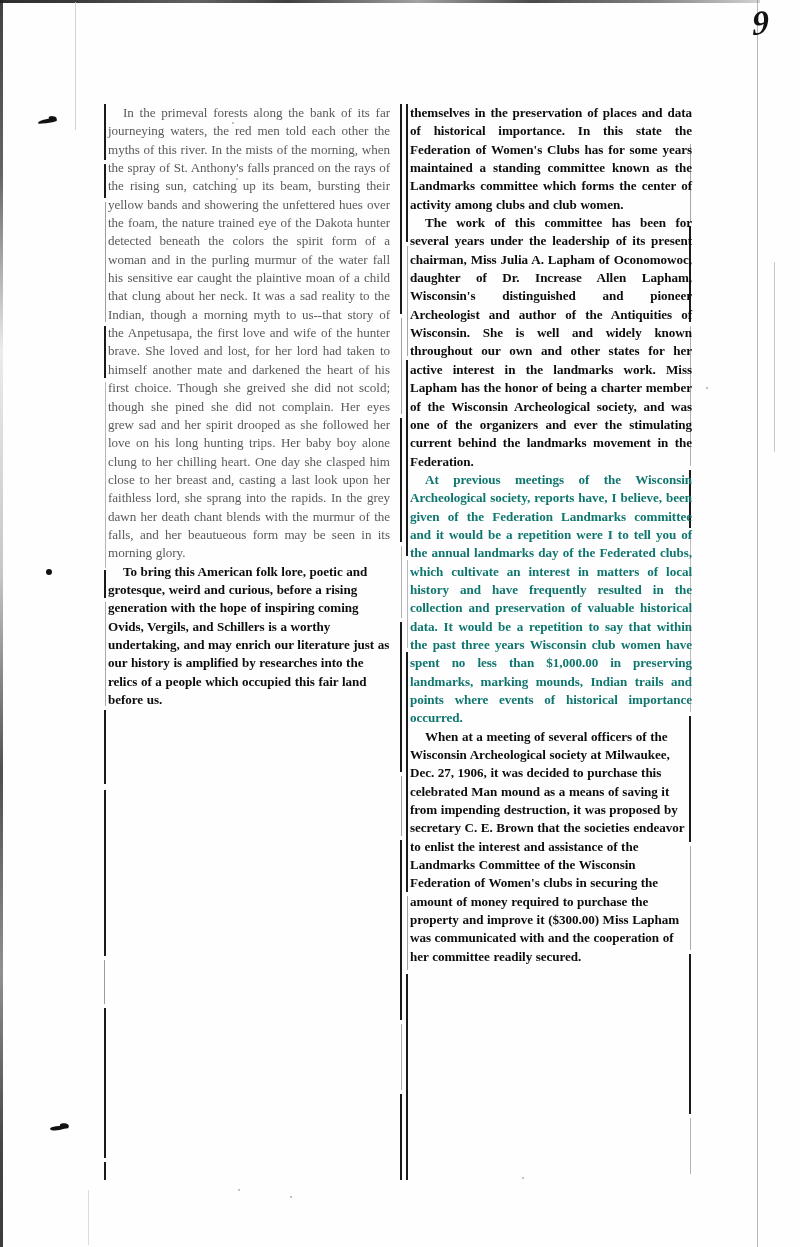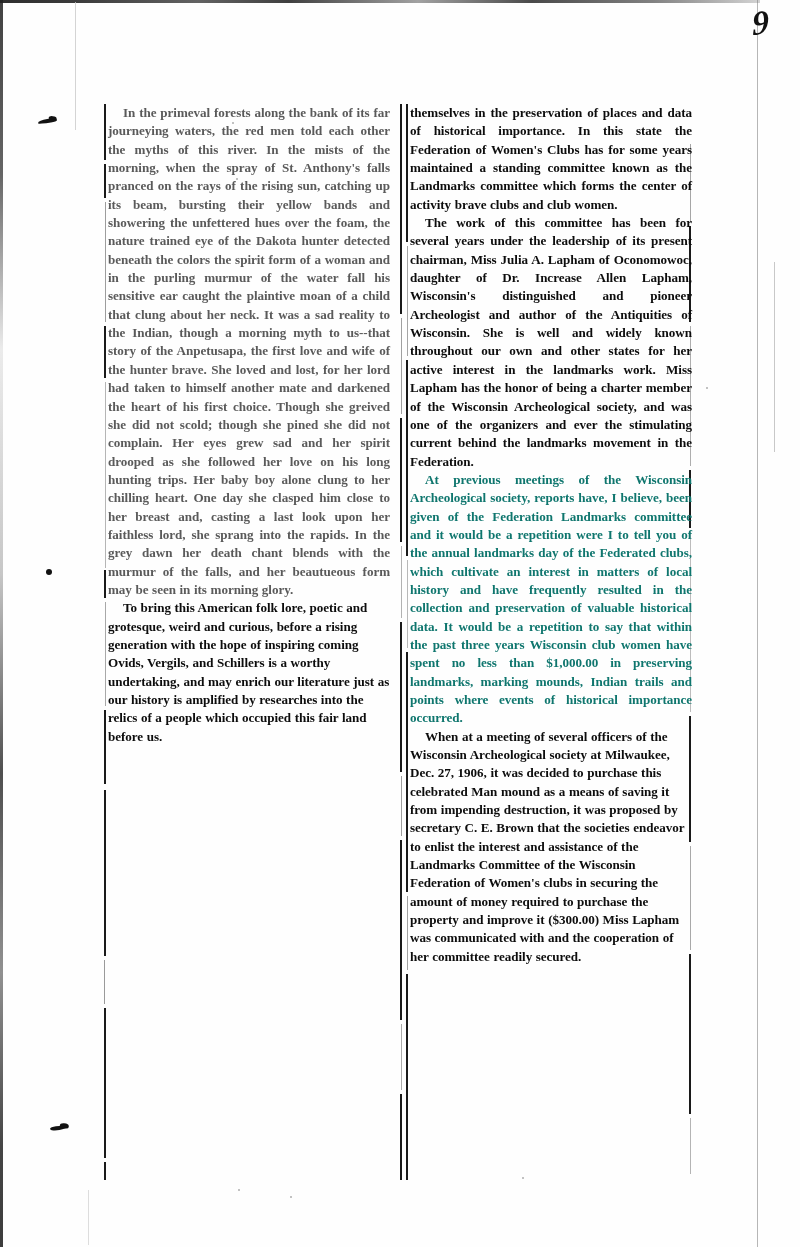--- a/index.html
+++ b/index.html
@@ -205,21 +205,21 @@
   .rr-2 { left: 585px; top: 122px; height: 96px; }
   .rr-3 { left: 586px; top: 222px; height: 140px; background:#aeaeae; width:1px; }
   .rr-4 { left: 585px; top: 366px; height: 58px; }
   .rr-5 { left: 586px; top: 428px; height: 180px; background:#bcbcbc; width:1px; }
   .rr-6 { left: 585px; top: 612px; height: 126px; }
   .rr-7 { left: 586px; top: 742px; height: 104px; background:#a9a9a9; width:1px; }
   .rr-8 { left: 585px; top: 850px; height: 160px; }
   .rr-9 { left: 586px; top: 1014px;height: 56px;  background:#b4b4b4; width:1px; }
 
   
-  .fade-1 { color: #5a5a5a; font-weight: 700; }
+  .fade-1 { color: #5a5a5a; font-weight: 400; }
   .fade-2 { color: #0f766e; font-weight: 600; }
 </style>
 </head>
 <body>
 
 <div class="page">
 
   <div class="scan-top-band"></div>
   <div class="scan-left-band"></div>
   <div class="page-edge-right"></div>
@@ -282,20 +282,20 @@
     <div class="rule rr-7"></div>
     <div class="rule rr-8"></div>
     <div class="rule rr-9"></div>
 
     <div class="col col-left">
       <p class="fade-1">In the primeval forests along the bank of its far journeying waters, the red men told each other the myths of this river. In the mists of the morning, when the spray of St. Anthony's falls pranced on the rays of the rising sun, catching up its beam, bursting their yellow bands and showering the unfettered hues over the foam, the nature trained eye of the Dakota hunter detected beneath the colors the spirit form of a woman and in the purling murmur of the water fall his sensitive ear caught the plaintive moan of a child that clung about her neck. It was a sad reality to the Indian, though a morning myth to us--that story of the Anpetusapa, the first love and wife of the hunter brave. She loved and lost, for her lord had taken to himself another mate and darkened the heart of his first choice. Though she greived she did not scold; though she pined she did not complain. Her eyes grew sad and her spirit drooped as she followed her love on his long hunting trips. Her baby boy alone clung to her chilling heart. One day she clasped him close to her breast and, casting a last look upon her faithless lord, she sprang into the rapids. In the grey dawn her death chant blends with the murmur of the falls, and her beautueous form may be seen in its morning glory.</p>
       <p>To bring this American folk lore, poetic and grotesque, weird and curious, before a rising generation with the hope of inspiring coming Ovids, Vergils, and Schillers is a worthy undertaking, and may enrich our literature just as our history is amplified by researches into the relics of a people which occupied this fair land before us.</p>
     </div>
 
     <div class="col col-right">
-      <p class="cont">themselves in the preservation of places and data of historical importance. In this state the Federation of Women's Clubs has for some years maintained a standing committee known as the Landmarks committee which forms the center of activity brave clubs and club women.</p>
+      <p class="cont">themselves in the preservation of places and data of historical importance. In this state the Federation of Women's Clubs has for some years maintained a standing committee known as the Landmarks committee which forms the center of activity among clubs and club women.</p>
       <p>The work of this committee has been for several years under the leadership of its present chairman, Miss Julia A. Lapham of Oconomowoc, daughter of Dr. Increase Allen Lapham, Wisconsin's distinguished and pioneer Archeologist and author of the Antiquities of Wisconsin. She is well and widely known throughout our own and other states for her active interest in the landmarks work. Miss Lapham has the honor of being a charter member of the Wisconsin Archeological society, and was one of the organizers and ever the stimulating current behind the landmarks movement in the Federation.</p>
       <p class="fade-2">At previous meetings of the Wisconsin Archeological society, reports have, I believe, been given of the Federation Landmarks committee and it would be a repetition were I to tell you of the annual landmarks day of the Federated clubs, which cultivate an interest in matters of local history and have frequently resulted in the collection and preservation of valuable historical data. It would be a repetition to say that within the past three years Wisconsin club women have spent no less than $1,000.00 in preserving landmarks, marking mounds, Indian trails and points where events of historical importance occurred.</p>
       <p>When at a meeting of several officers of the Wisconsin Archeological society at Milwaukee, Dec. 27, 1906, it was decided to purchase this celebrated Man mound as a means of saving it from impending destruction, it was proposed by secretary C. E. Brown that the societies endeavor to enlist the interest and assistance of the Landmarks Committee of the Wisconsin Federation of Women's clubs in securing the amount of money required to purchase the property and improve it ($300.00) Miss Lapham was communicated with and the cooperation of her committee readily secured.</p>
     </div>
 
   </div>
 </div>
 
 </body></html>

